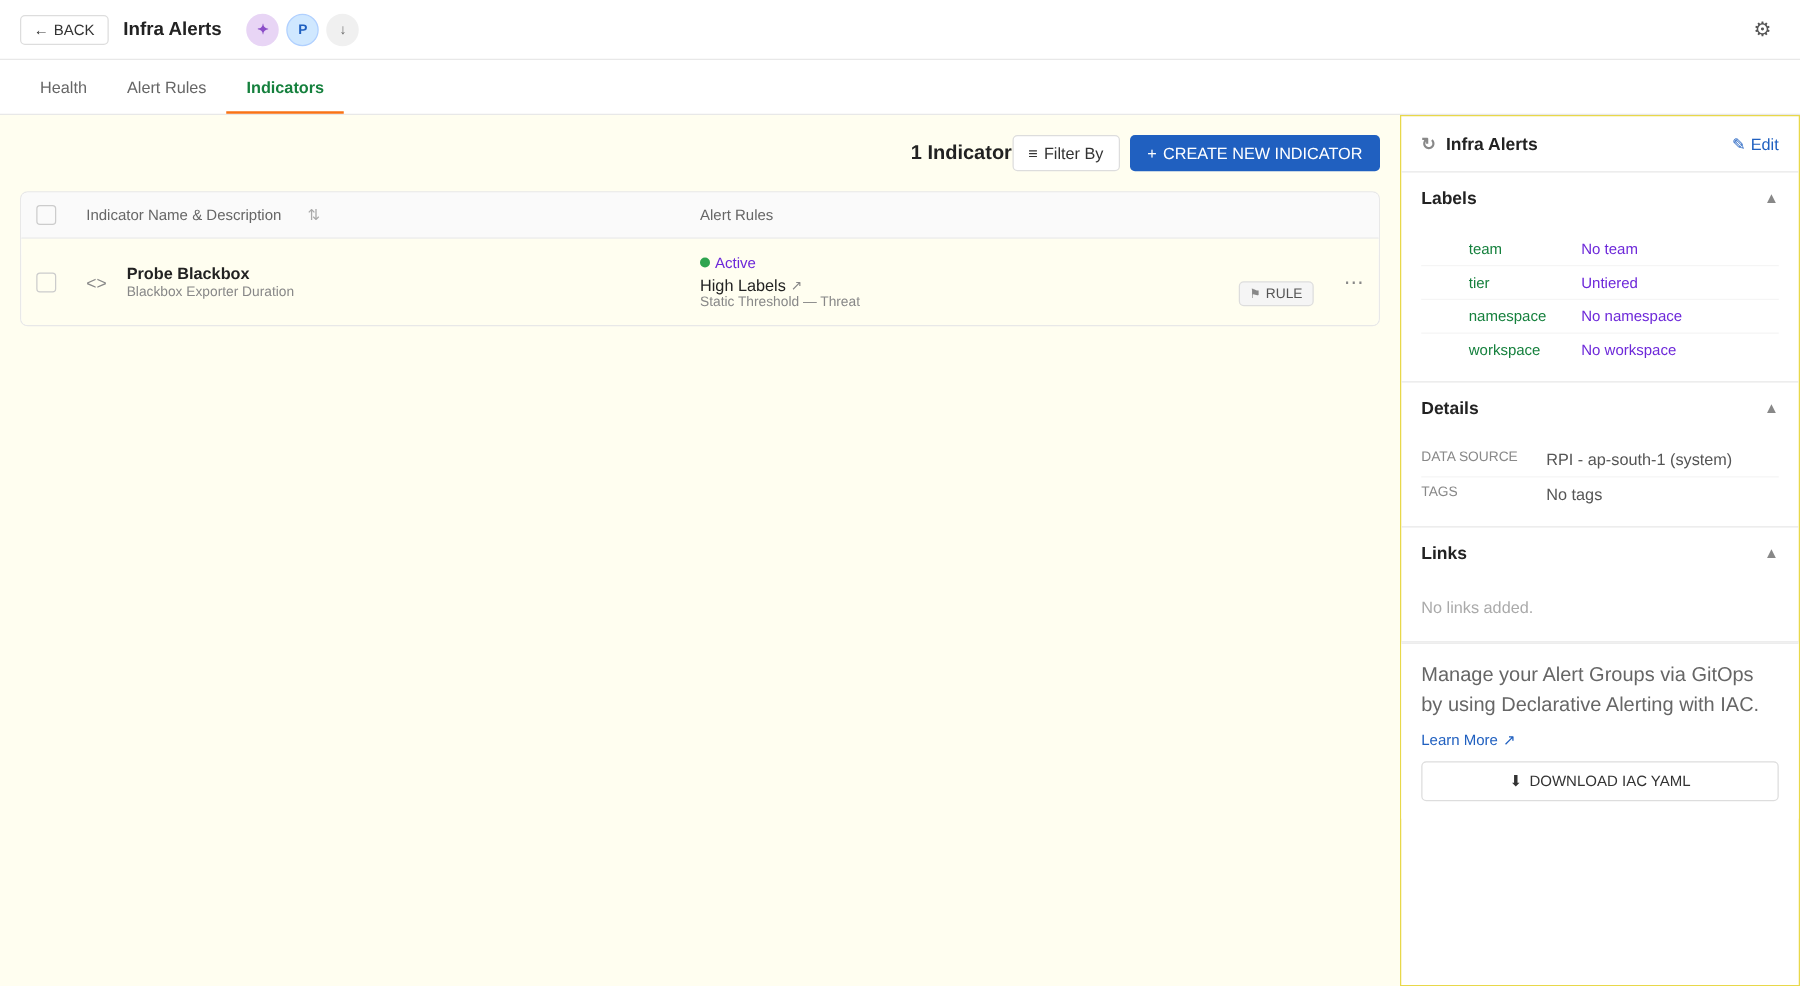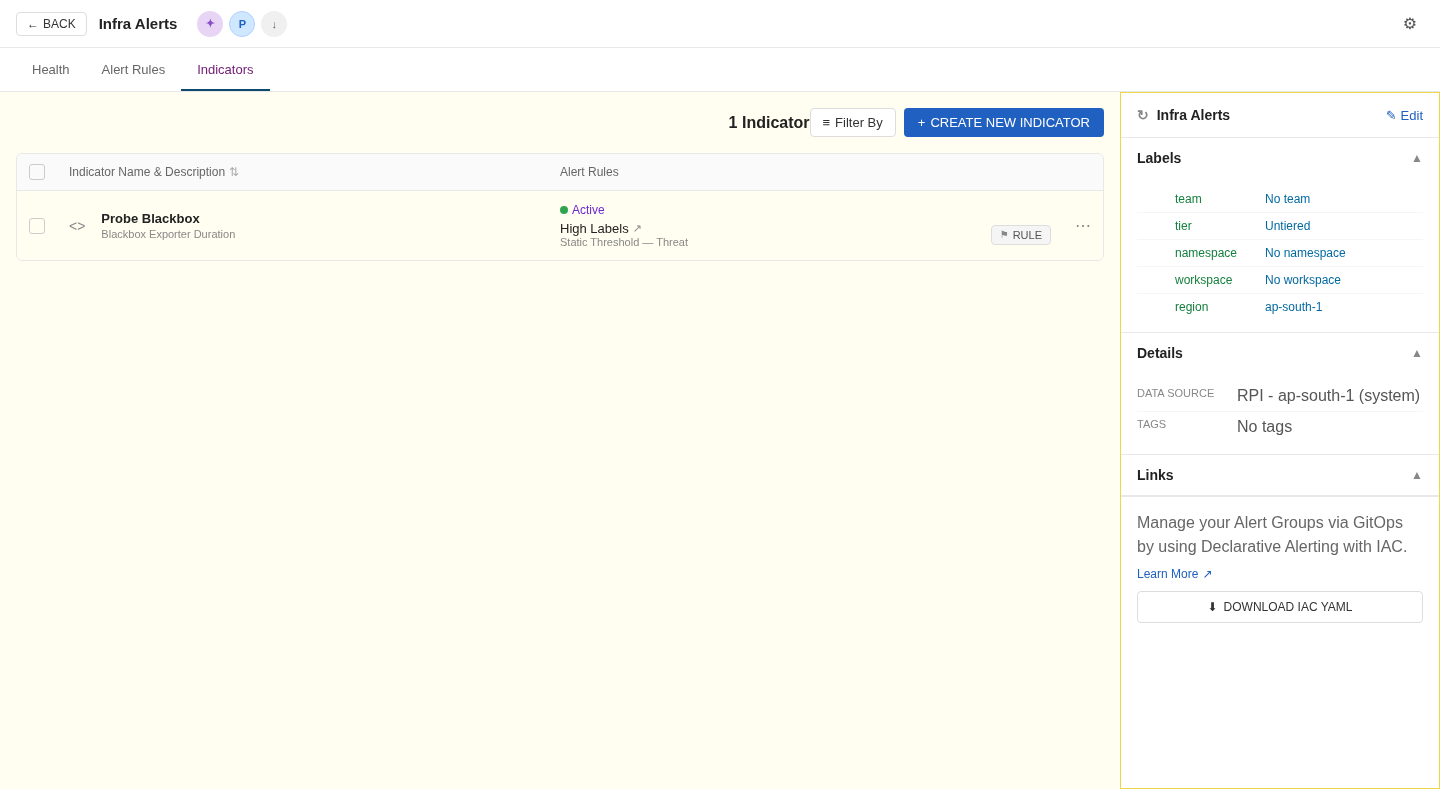--- a/index.html
+++ b/index.html
@@ -80,23 +80,23 @@
     }
     .nav-tab {
       padding: 12px 16px;
       font-size: 13px;
       color: #666;
       cursor: pointer;
       border-bottom: 2px solid transparent;
       margin-bottom: -1px;
     }
     .nav-tab.active {
-      color: #701a75;
-      border-bottom: 2px solid #0c4a6e;
-      font-weight: 400;
+      color: #15803d;
+      border-bottom: 2px solid #f97316;
+      font-weight: 700;
     }
 
     
     .main-layout {
       display: flex;
       height: calc(789px - 48px - 44px);
       background: #fffef0;
     }
 
     
@@ -163,21 +163,21 @@
       border-bottom: 1px solid #e8e8e8;
       padding: 10px 12px;
       align-items: center;
     }
     .table-header-cell {
       font-size: 12px;
       font-weight: 500;
       color: #666;
       display: flex;
       align-items: center;
-      gap: 4px;
+      gap: 21px;
     }
     .table-row {
       display: grid;
       grid-template-columns: 40px 1fr 1fr 40px;
       padding: 12px 12px;
       align-items: center;
       border-bottom: 1px solid #f0f0f0;
       background: #fffef0;
     }
     .table-row:last-child { border-bottom: none; }
@@ -350,39 +350,39 @@
     .label-row:last-child { border-bottom: none; }
     .label-key {
       font-size: 12px;
       color: #15803d;
       width: 90px;
       flex-shrink: 0;
       margin-left: 38px;
     }
     .label-value {
       font-size: 12px;
-      color: #0369a1;
+      color: #6d28d9;
     }
     .detail-row {
       display: flex;
       align-items: flex-start;
       padding: 6px 0;
       border-bottom: 1px solid #f5f5f5;
     }
     .detail-row:last-child { border-bottom: none; }
     .detail-key {
       font-size: 11px;
       color: #888;
       text-transform: uppercase;
       font-weight: 500;
       width: 100px;
       flex-shrink: 0;
     }
     .detail-value {
-      font-size: 16px;
+      font-size: 13px;
       color: #555;
     }
 
     .no-links {
       font-size: 13px;
       color: #aaa;
       padding: 8px 0;
     }
 
     .iac-banner {
@@ -549,24 +549,20 @@
           <span class="label-value">Untiered</span>
         </div>
         <div class="label-row">
           <span class="label-key">namespace</span>
           <span class="label-value">No namespace</span>
         </div>
         <div class="label-row">
           <span class="label-key">workspace</span>
           <span class="label-value">No workspace</span>
         </div>
-        <div class="label-row">
-          <span class="label-key">region</span>
-          <span class="label-value">ap-south-1</span>
-        </div>
       </div>
     </div>
 
     <div class="section">
       <div class="section-header">
         <span>Details</span>
         <span class="section-chevron">▲</span>
       </div>
       <div class="section-content">
         <div class="detail-row">
@@ -577,20 +573,23 @@
           <span class="detail-key">TAGS</span>
           <span class="detail-value">No tags</span>
         </div>
       </div>
     </div>
 
     <div class="section">
       <div class="section-header">
         <span>Links</span>
         <span class="section-chevron">▲</span>
+      </div>
+      <div class="section-content">
+        <div class="no-links">No links added.</div>
       </div>
     </div>
 
     <div class="iac-banner">
       <div class="iac-text">Manage your Alert Groups via GitOps by using Declarative Alerting with IAC.</div>
       <a class="iac-link" href="#">
         <span>Learn More</span>
         <span>↗</span>
       </a>
       <button class="download-btn">

